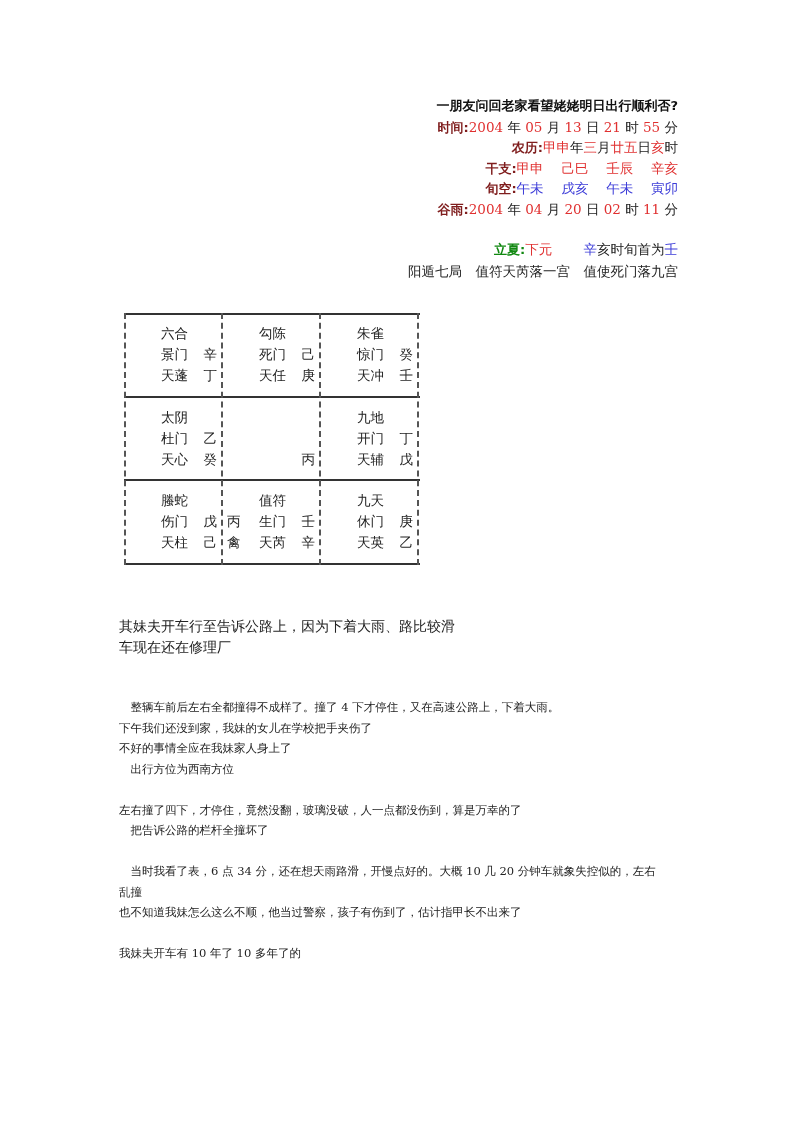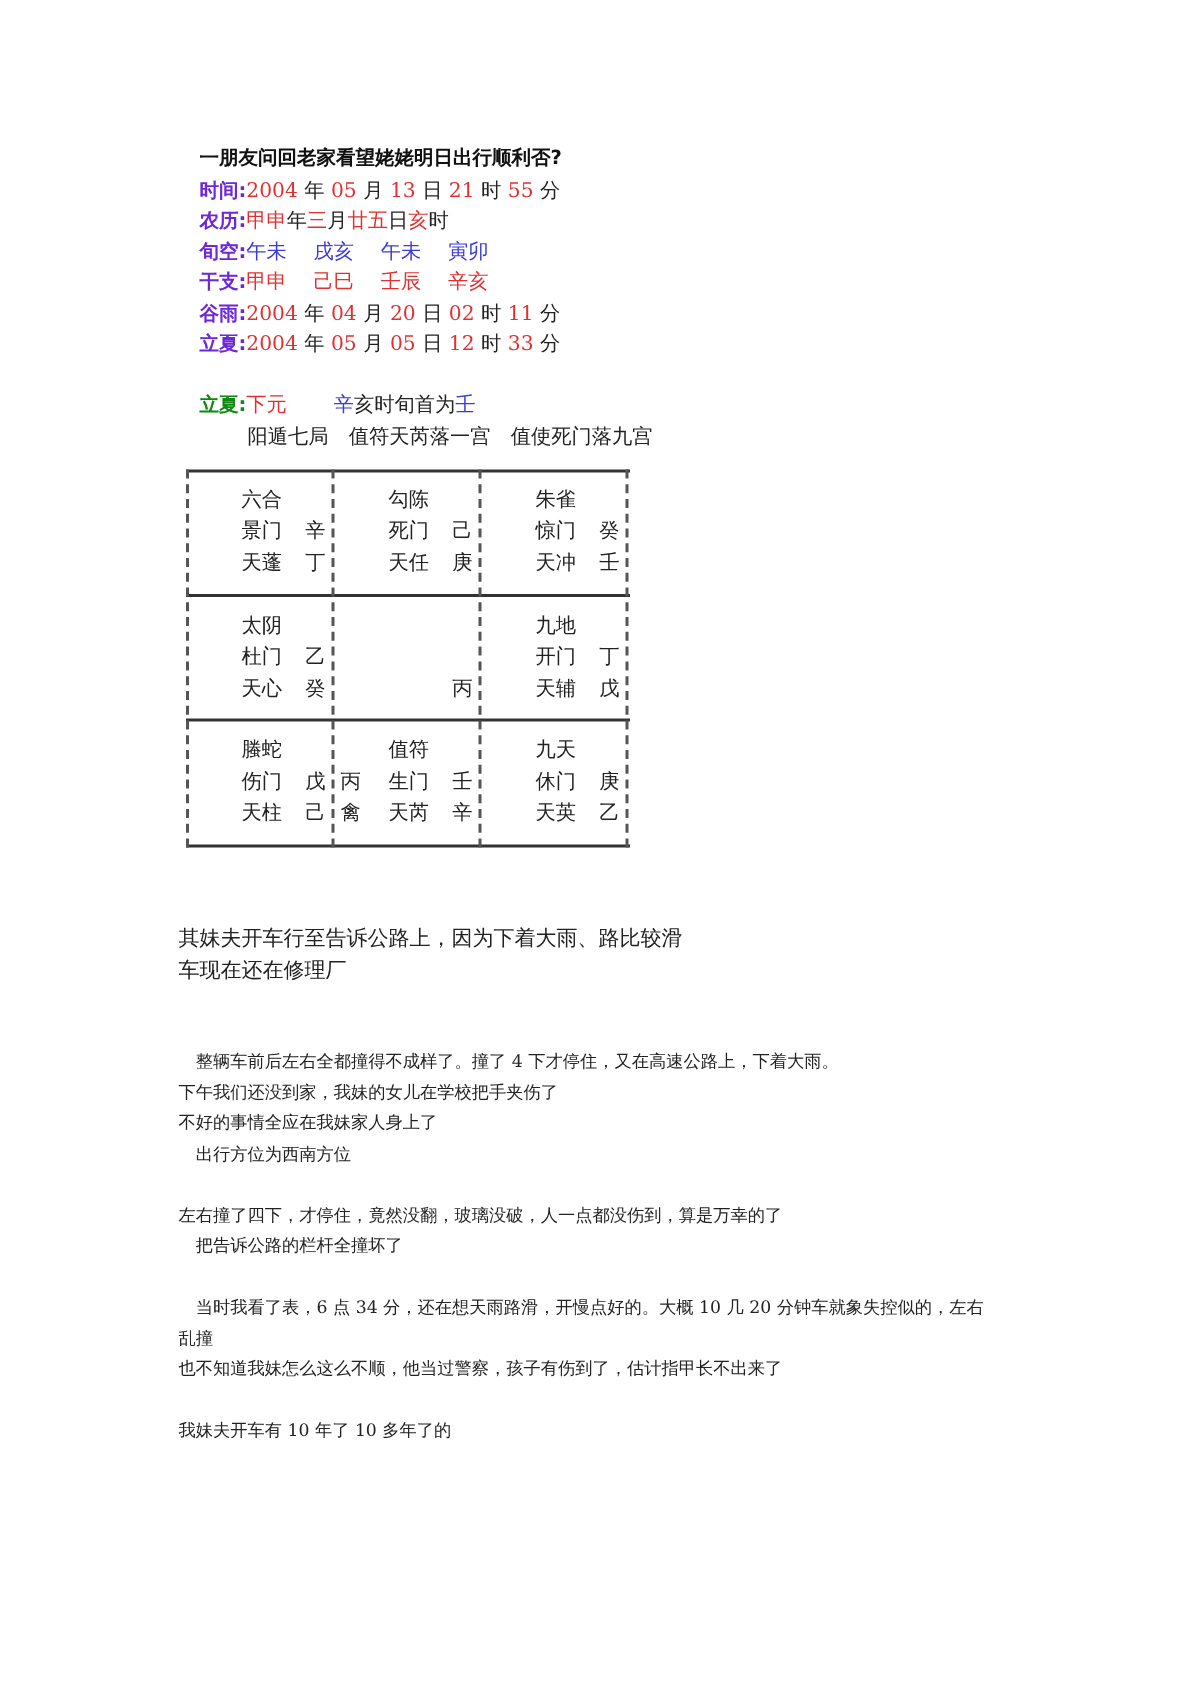--- a/index.html
+++ b/index.html
@@ -1,20 +1,20 @@
 <!DOCTYPE html>
 <html><head>
   <meta charset="utf-8">
   <style>
     html, body { margin: 0; padding: 0; background: #ffffff; }
     body { width: 793px; height: 1122px; position: relative; overflow: hidden;
            font-family: "DejaVu Serif", "Liberation Serif", serif; color: #222; }
-    .page { position: absolute; left: 133px; top: 96px; width: 560px; }
+    .page { position: absolute; left: 118px; top: 96px; width: 560px; text-align: right; }
     .line { font-size: 13.5px; height: 20.5px; line-height: 20.5px; white-space: nowrap; }
-    .lbl { font-weight: bold; color: #6d28d9; font-family: "DejaVu Sans", "Liberation Sans", sans-serif; font-size: 13px; }
+    .lbl { font-weight: bold; color: #7f1d1d; font-family: "DejaVu Sans", "Liberation Sans", sans-serif; font-size: 13px; }
     .lbl.green { color: #118811; }
     .r { color: #e03030; }
     .b { color: #3b3bd8; }
     .title { font-weight: bold; font-family: "DejaVu Sans", "Liberation Sans", sans-serif; font-size: 13px; color:#111; }
     .gap1 { height: 20px; }
     .ju { font-size: 13.5px; height: 22px; line-height: 22px; white-space: nowrap; margin-left: 32px; }
     
     .grid { position: absolute; left: 124px; top: 313px; width: 296px; height: 240px; }
     .hline { position: absolute; height: 2px; background: #333; }
     .vline { position: absolute; width: 2px; border-left: 2px dashed #555; background: transparent; }
@@ -36,34 +36,31 @@
 
   <div class="line">
     <span class="lbl">时间:</span><span class="r">2004</span> <span>年</span> <span class="r">05</span> <span>月</span> <span class="r">13</span> <span>日</span> <span class="r">21</span> <span>时</span> <span class="r">55</span> <span>分</span>
   </div>
 
   <div class="line">
     <span class="lbl">农历:</span><span class="r">甲申</span><span>年</span><span class="r">三</span><span>月</span><span class="r">廿五</span><span>日</span><span class="r">亥</span><span>时</span>
   </div>
 
   <div class="line">
+    <span class="lbl">干支:</span><span class="r">甲申</span>　 <span class="r">己巳</span>　 <span class="r">壬辰</span>　 <span class="r">辛亥</span>
+  </div>
+
+  <div class="line">
     <span class="lbl">旬空:</span><span class="b">午未</span>　 <span class="b">戌亥</span>　 <span class="b">午未</span>　 <span class="b">寅卯</span>
   </div>
 
   <div class="line">
-    <span class="lbl">干支:</span><span class="r">甲申</span>　 <span class="r">己巳</span>　 <span class="r">壬辰</span>　 <span class="r">辛亥</span>
-  </div>
-
-  <div class="line">
     <span class="lbl">谷雨:</span><span class="r">2004</span> <span>年</span> <span class="r">04</span> <span>月</span> <span class="r">20</span> <span>日</span> <span class="r">02</span> <span>时</span> <span class="r">11</span> <span>分</span>
   </div>
 
-  <div class="line">
-    <span class="lbl">立夏:</span><span class="r">2004</span> <span>年</span> <span class="r">05</span> <span>月</span> <span class="r">05</span> <span>日</span> <span class="r">12</span> <span>时</span> <span class="r">33</span> <span>分</span>
-  </div>
 
   <div class="gap1"></div>
 
   <div class="line">
     <span class="lbl green">立夏:</span><span class="r">下元</span>　　 <span class="b">辛</span><span>亥时旬首为</span><span class="b">壬</span>
   </div>
 
   <div class="ju">阳遁七局　值符天芮落一宫　值使死门落九宫</div>
 </div>
 

